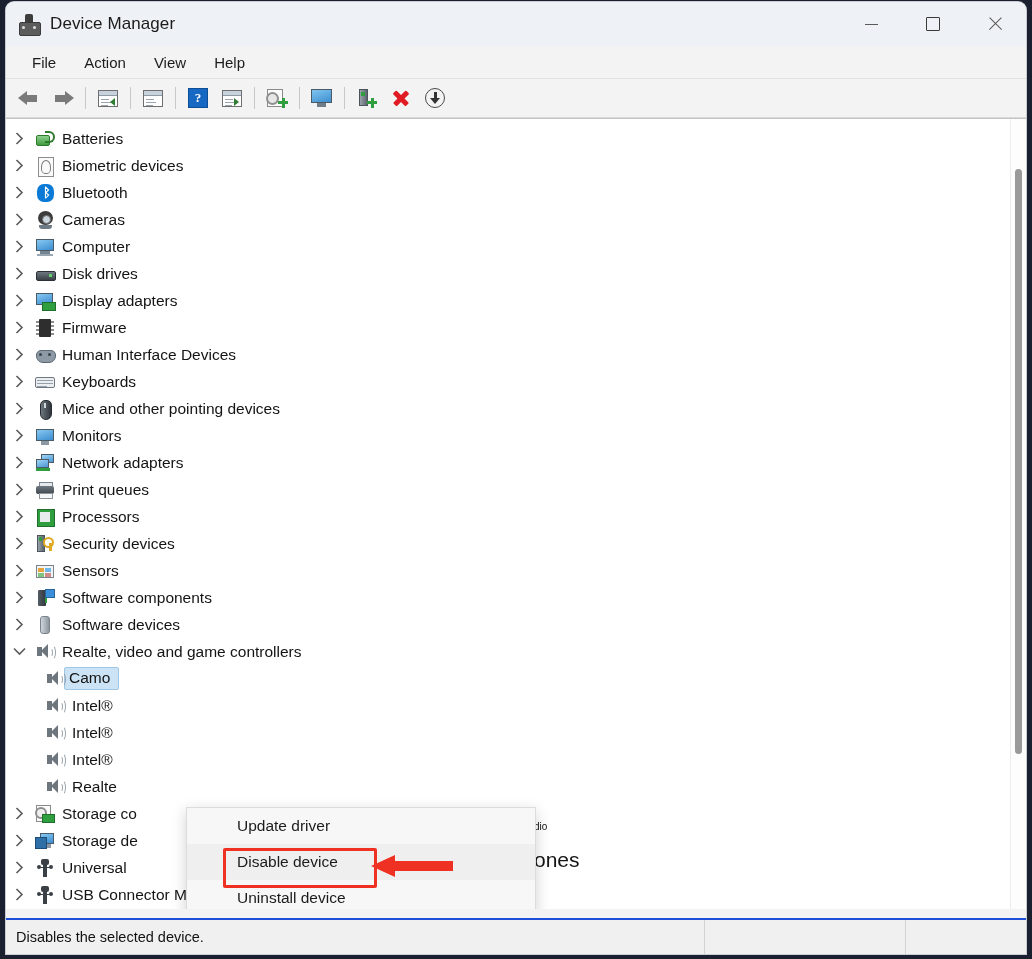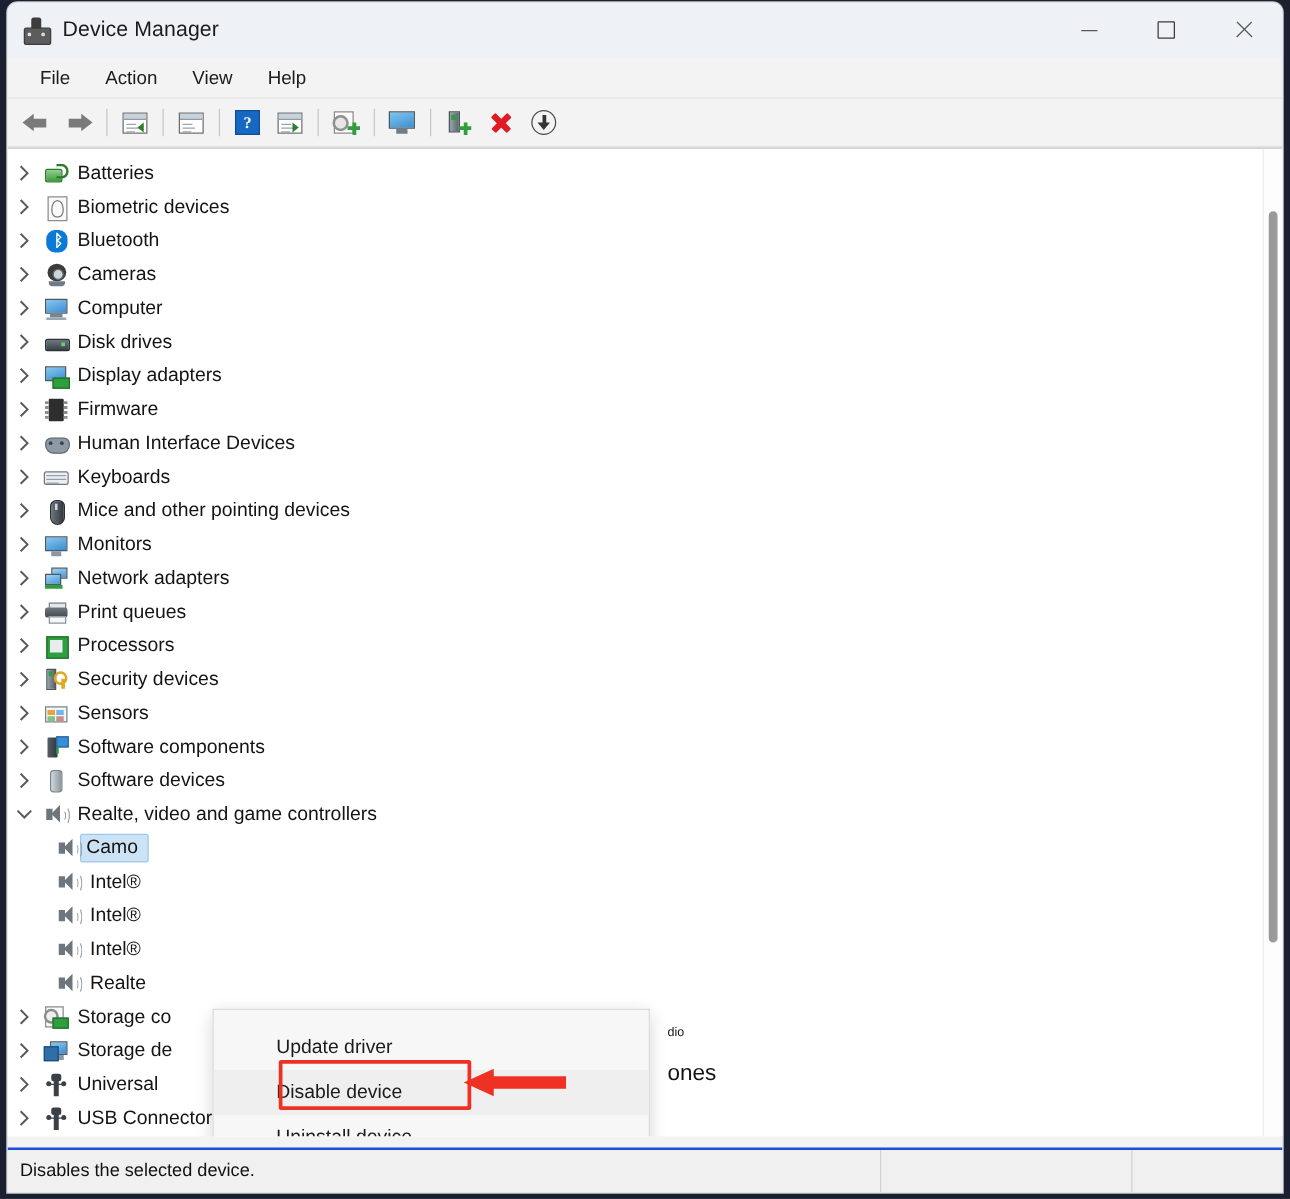--- a/index.html
+++ b/index.html
@@ -656,27 +656,27 @@
     top: 50px;
     width: 7px;
     height: 585px;
     background: #9a9a9a;
     border-radius: 4px;
   }
 
   
   #ctxmenu {
     position: absolute;
-    left: 164px;
+    left: 180px;
     top: 688px;
     width: 348px;
     background: #f7f7f7;
     border: 1px solid #dcdcdc;
     box-shadow: 0 4px 14px rgba(0,0,0,0.18);
-    padding: 12px 0;
+    padding: 0 0;
     z-index: 20;
   }
   .ctx-item {
     height: 36px;
     display: flex;
     align-items: center;
     padding-left: 50px;
     font-size: 15.5px;
     color: #1b1b1b;
     cursor: default;
@@ -1293,21 +1293,21 @@
               <span class="dot l"></span>
               <span class="dot r"></span>
             </span>
           </span>
         <span class="label">USB Connector Managers</span>
       </div>
 
     </div>
 
     <div style="position:absolute; left:528px; top:702px; font-size:10px; color:#141414;">dio</div>
-    <div style="position:absolute; left:528px; top:729px; font-size:18px; color:#141414;">ones</div>
+    <div style="position:absolute; left:528px; top:729px; font-size:21px; color:#141414;">ones</div>
 
     <div id="ctxmenu">
       <div class="ctx-item">Update driver</div>
       <div class="ctx-item highlight">Disable device</div>
       <div class="ctx-item">Uninstall device</div>
 
     </div>
 
     <div id="ctx-highlight-box"></div>
     <svg id="red-arrow" viewBox="0 0 82 22">

